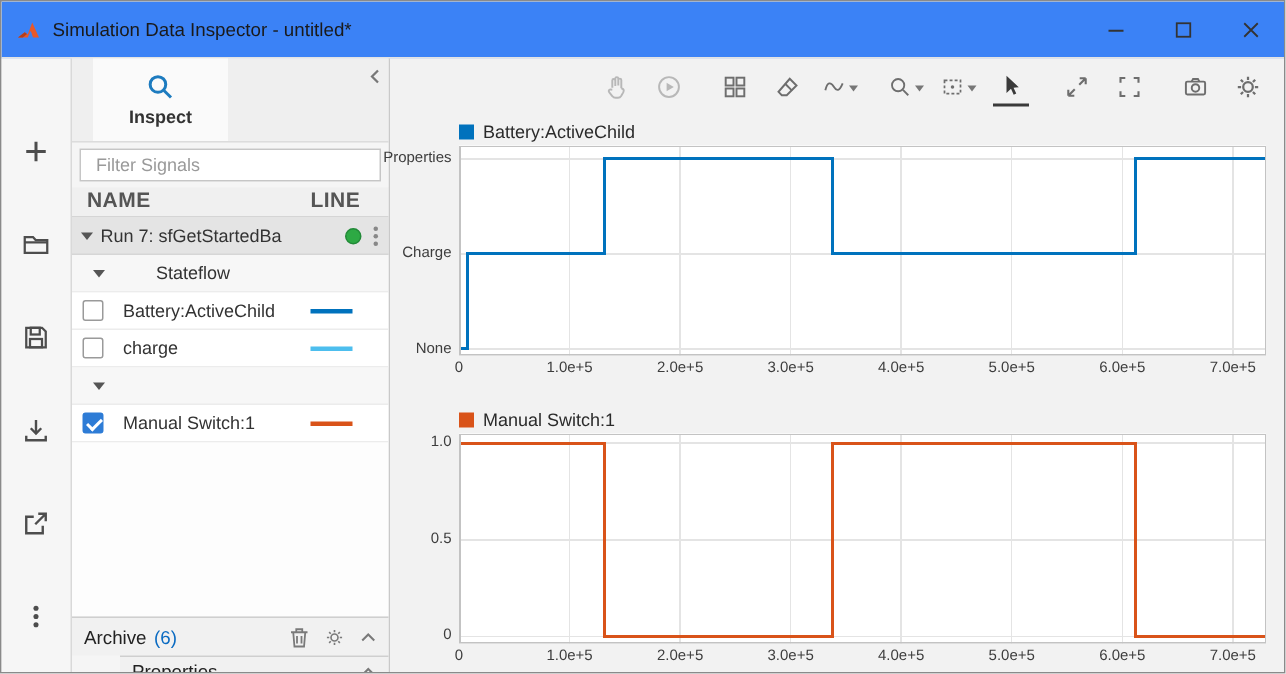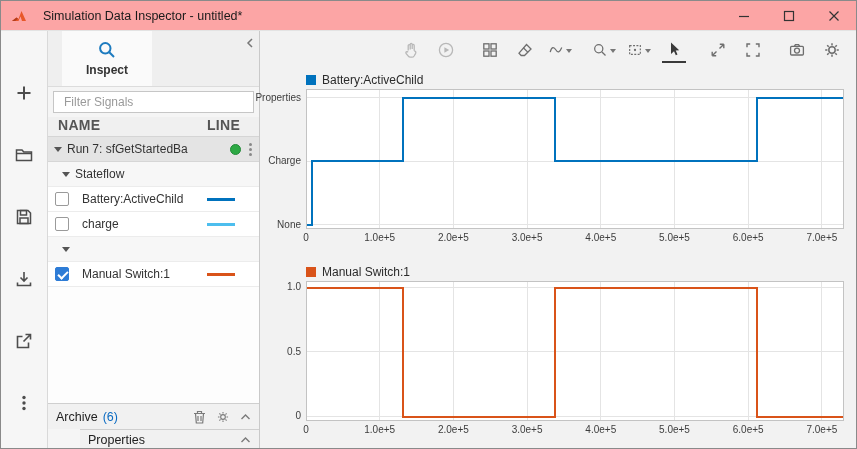--- a/index.html
+++ b/index.html
@@ -1,20 +1,20 @@
 <!DOCTYPE html>
 <html><head>
 <meta charset="utf-8">
 <style>
   * { box-sizing:border-box; margin:0; padding:0; }
   html,body { font-family:"Liberation Sans", sans-serif; background:#d8d8d8; }
   .window { position:relative; width:857px; height:449px; background:#fff; border:1px solid #8a8a8a; overflow:hidden; }
 
   
-  .titlebar { height:30px; display:flex; align-items:center; background:#fca5a5; border-bottom:1px solid #e3e3e3; padding-left:10px; gap:16px; }
+  .titlebar { height:38px; display:flex; align-items:center; background:#3b82f6; border-bottom:1px solid #e3e3e3; padding-left:10px; gap:8px; }
   .title { font-size:12.5px; color:#1a1a1a; }
   .win-controls { margin-left:auto; display:flex; height:100%; }
   .win-btn { width:45px; display:flex; align-items:center; justify-content:center; cursor:pointer; }
 
   
   .main { display:flex; height:419px; }
 
   
   .side-toolbar { width:47px; background:#f6f6f6; border-right:1px solid #d9d9d9; display:flex; flex-direction:column; align-items:center; padding-top:44px; gap:26px; flex:none; }
   .tool { background:none; border:none; width:36px; height:36px; display:flex; align-items:center; justify-content:center; cursor:pointer; }
@@ -29,21 +29,21 @@
   .filter-wrap { padding:4px 5px; background:#f5f5f5; flex:none; }
   .filter { width:100%; height:22px; border:1px solid #c6c6c6; font-size:12px; padding:0 10px; color:#333; background:#fff; outline:none; }
   .filter::placeholder { color:#9a9a9a; }
 
   .tree-header { height:20px; display:flex; align-items:flex-start; background:#f0f0f0; border-bottom:1px solid #d5d5d5; font-size:14px; font-weight:bold; color:#555; letter-spacing:.3px; flex:none; }
   .th-name { padding-left:10px; flex:1; }
   .th-line { width:52px; }
 
   .row { height:25px; display:flex; align-items:center; font-size:12px; color:#333; border-bottom:1px solid #ececec; background:#fff; cursor:pointer; flex:none; }
   .row.run { background:#e4e4e4; font-weight:normal; border-bottom:1px solid #d6d6d6; }
-  .row.group { background:#f7f7f7; }
+  .row.group { background:#f7f7f7;gap:29px; }
   .caret { width:0; height:0; border-left:4px solid transparent; border-right:4px solid transparent; border-top:5px solid #555; margin:0 5px 0 6px; flex:none; }
   .indent1 { margin-left:14px; } .indent2 { margin-left:6px; }
   .row .label { flex:1; white-space:nowrap; overflow:hidden; text-overflow:ellipsis; }
   .line-col { width:52px; display:flex; align-items:center; flex:none; }
   .swatch { width:28px; height:3px; }
   .checkbox { width:14px; height:14px; border:1px solid #9a9a9a; border-radius:2px; background:#fff; margin:0 7px 0 7px; position:relative; flex:none; cursor:pointer; }
   .checkbox.checked { background:#2e7cd6; border-color:#2e7cd6; }
   .checkbox.checked::after { content:""; position:absolute; left:4px; top:1px; width:4px; height:8px; border:solid #fff; border-width:0 2px 2px 0; transform:rotate(45deg); }
   .status-dot { width:11px; height:11px; border-radius:50%; background:#2DA944; border:1px solid #228a38; margin-right:5px; flex:none; }
   .kebab { display:flex; flex-direction:column; gap:2px; padding:0 7px 0 3px; cursor:pointer; }

